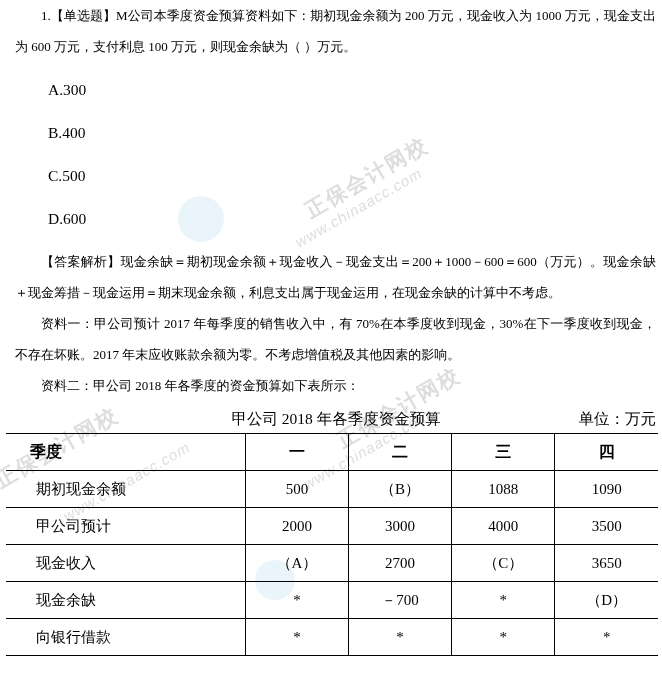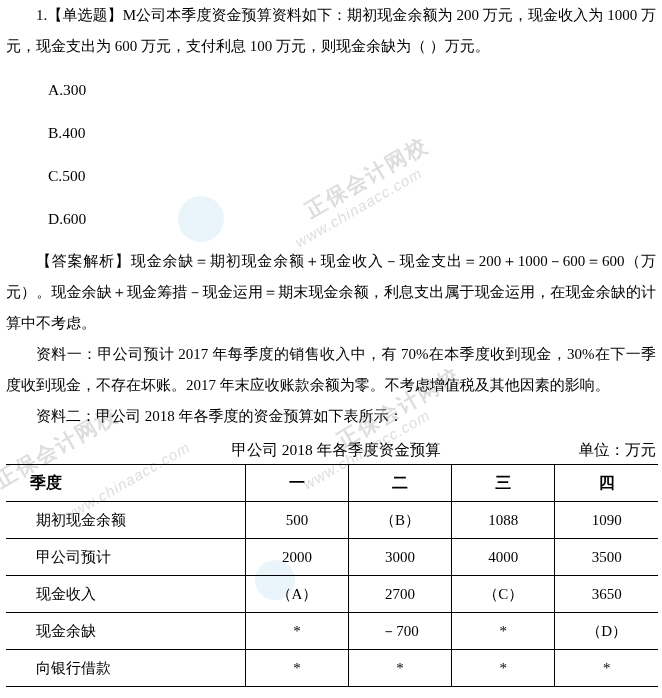--- a/index.html
+++ b/index.html
@@ -55,24 +55,24 @@
     background: #e3f1fa;
     opacity: .75;
   }
 
   
   .content {
     position: relative;
     z-index: 2;
   }
   .para {
-    font-size: 15px;
+    font-size: 13px;
     line-height: 31px;
     margin: 0;
-    padding: 0 6px 0 6px;
+    padding: 0 6px 0 15px;
     text-align: justify;
     white-space: normal;
   }
   .indent {
     text-indent: 2em;
   }
   .opt {
     font-size: 15.5px;
     line-height: 31px;
     margin: 12px;

